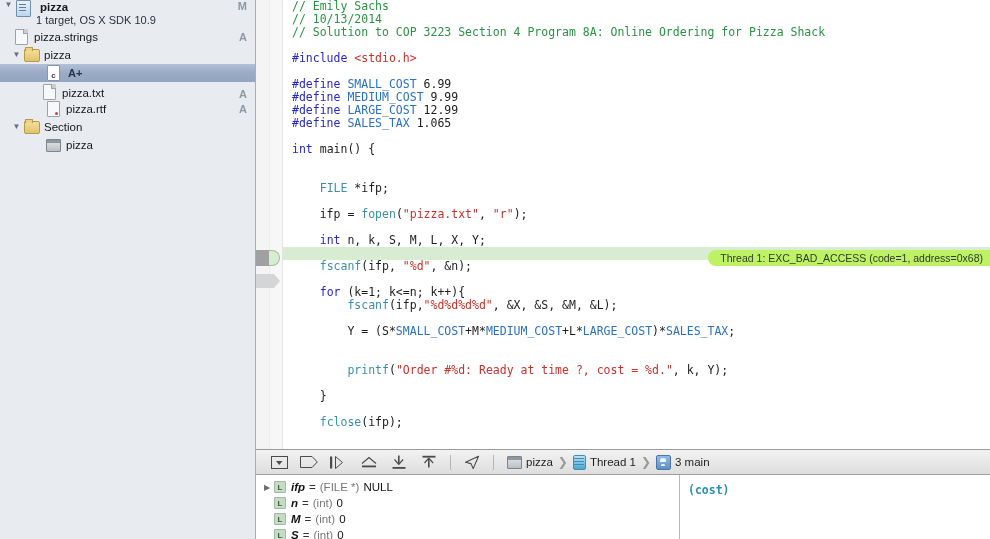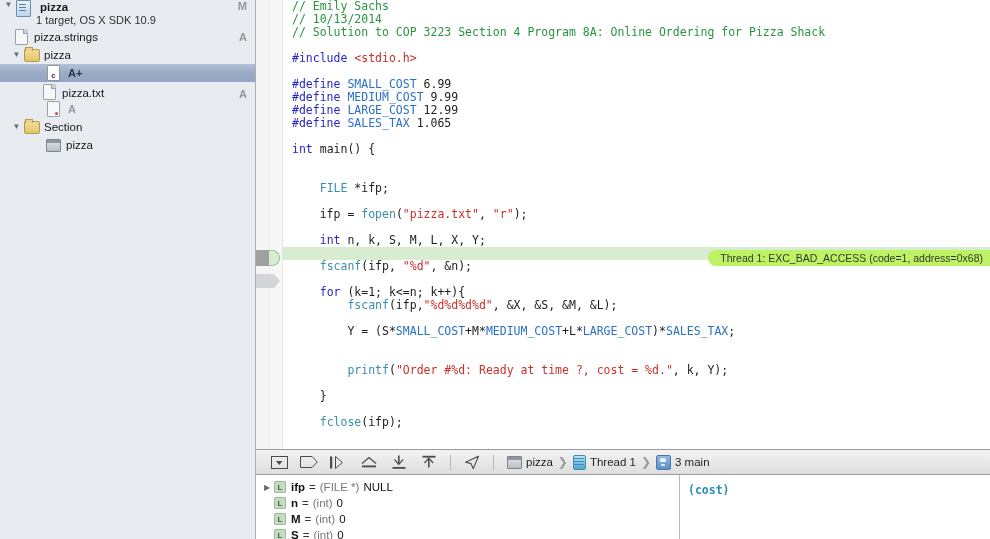--- a/index.html
+++ b/index.html
@@ -423,21 +423,21 @@
     border: 1px solid #9dbd9b;
     border-radius: 1px;
     color: #3f5f3e;
     font-size: 8px;
     font-weight: bold;
     line-height: 11px;
     text-align: center;
     box-sizing: border-box;
     margin-right: 5px;
   }
-  .vname { font-weight: bold; color: #111111; }
+  .vname { font-weight: bold; color: #111111; font-style: italic; }
   .veq { color: #333333; margin: 0 4px; }
   .vtype { color: #777777; }
   .vval { color: #111111; margin-left: 4px; }
 
   .console {
     flex: 1 1 auto;
     background: #ffffff;
     overflow: hidden;
     padding: 8px 0 0 8px;
     box-sizing: border-box;
@@ -500,20 +500,21 @@
           </span>
         <span class="label">pizza.txt</span>
         <span class="status">A</span>
       </div>
 
       <div class="row" style="padding-left:32px;">
         <span class="twisty blank">▶</span>
         <span class="icon-slot">
             <span class="ic-rtf"></span>
           </span>
+        <span class="label">pizza.rtf</span>
         <span class="status">A</span>
       </div>
 
       <div class="row" style="padding-left:10px;">
         <span class="twisty">▼</span>
         <span class="icon-slot">
             <span class="ic-folder"></span>
           </span>
         <span class="label">Section</span>
         <span class="status"></span>

